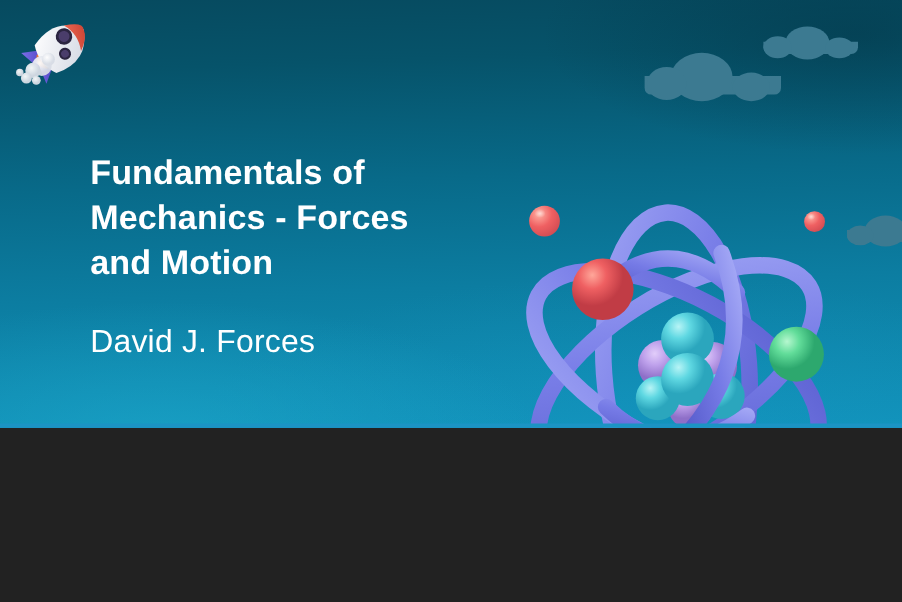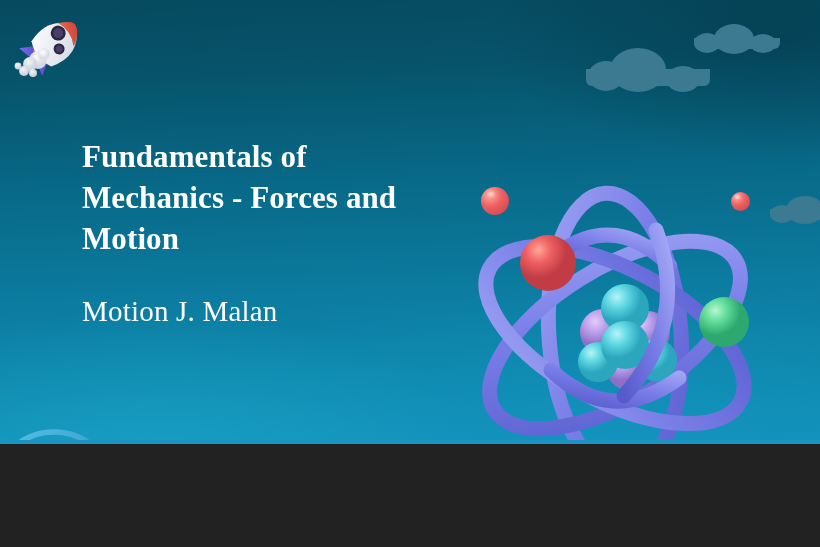--- a/index.html
+++ b/index.html
@@ -1,23 +1,23 @@
 <!DOCTYPE html>
 <html><head>
 <meta charset="utf-8">
 <title>Course Title Slide</title>
 <style>
   html,body{margin:0;padding:0;background:#222;}
   *{box-sizing:border-box;}
 
   .slide{
     position:relative;
-    width:820px;height:444px;
+    width:820px;height:389px;
     overflow:hidden;
-    font-family:Liberation Serif, serif;
+    font-family:Liberation Sans, sans-serif;
     background:linear-gradient(178deg,#064a5f 0%,#06536a 16%,#086a89 42%,#0c7da1 66%,#0f8ab0 86%,#1193bb 100%);
   }
 
   
   .bg-glow{
     position:absolute;inset:0;
     background:
       radial-gradient(ellipse 60% 45% at 18% 102%, rgba(30,170,205,.55), rgba(30,170,205,0) 70%),
       radial-gradient(ellipse 70% 50% at 72% 100%, rgba(22,150,195,.40), rgba(22,150,195,0) 72%),
       radial-gradient(ellipse 50% 40% at 95% 8%, rgba(3,48,64,.45), rgba(3,48,64,0) 70%);
@@ -268,17 +268,17 @@
       </g>
 
       <circle cx="122" cy="42" r="8" fill="url(#paNavy)"></circle>
       <circle cx="124" cy="118" r="9" fill="url(#paOrange)"></circle>
       <circle cx="7" cy="72" r="8" fill="url(#paTeal)"></circle>
     </svg>
   </div>
 
   <div class="text-block">
     <h1 class="slide-title">Fundamentals of Mechanics - Forces and Motion</h1>
-    <p class="slide-author">Motion J. Malan</p>
+    <p class="slide-author">David J. Forces</p>
   </div>
 
   <div class="bottom-strip"></div>
 </div>
 
 </body></html>

